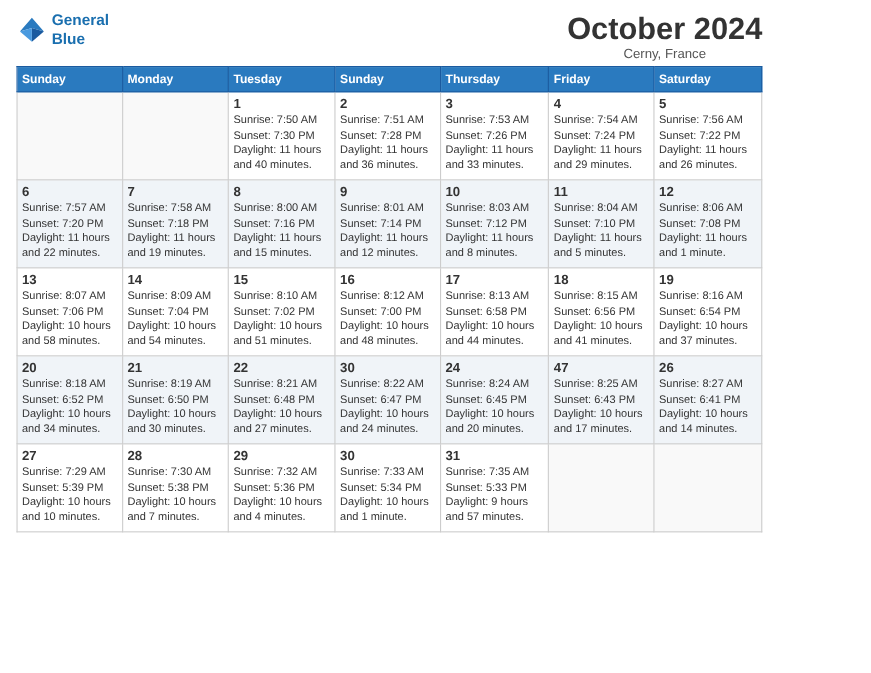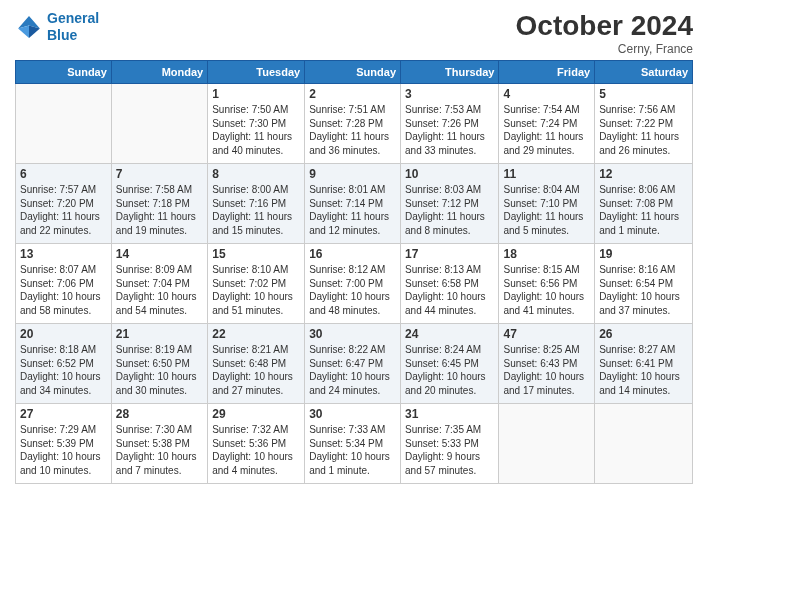--- a/index.html
+++ b/index.html
@@ -30,41 +30,41 @@
       font-weight: bold;
       color: #333;
       line-height: 1.2;
     }
     .logo-blue { color: #1a6faf; }
     .logo-icon {
       width: 28px;
       height: 28px;
     }
     .title-block {
-      text-align: right;
+      text-align: center;
     }
     .month-title {
       font-size: 28px;
       font-weight: bold;
       color: #333;
     }
     .location {
       font-size: 12px;
       color: #555;
     }
     table {
       width: 100%;
       border-collapse: collapse;
       font-size: 10px;
     }
     thead tr th {
       background-color: #2a7abf;
       color: #fff;
       padding: 5px 4px;
-      text-align: right;
+      text-align: left;
       font-size: 11px;
       font-weight: bold;
       border: 1px solid #1a5a9f;
     }
     tbody tr td {
       border: 1px solid #ccc;
       padding: 3px 4px;
       vertical-align: top;
       width: 113px;
       height: 80px;

